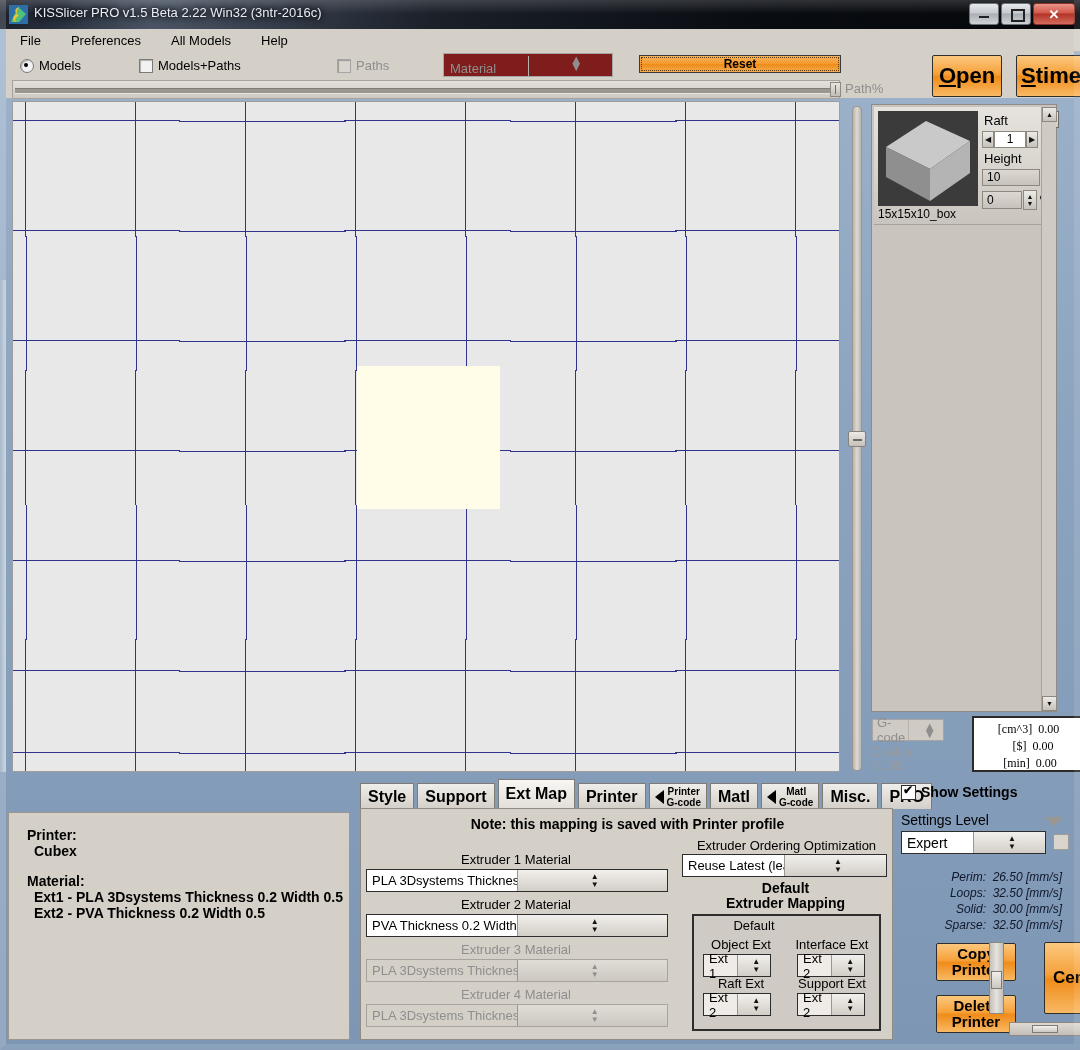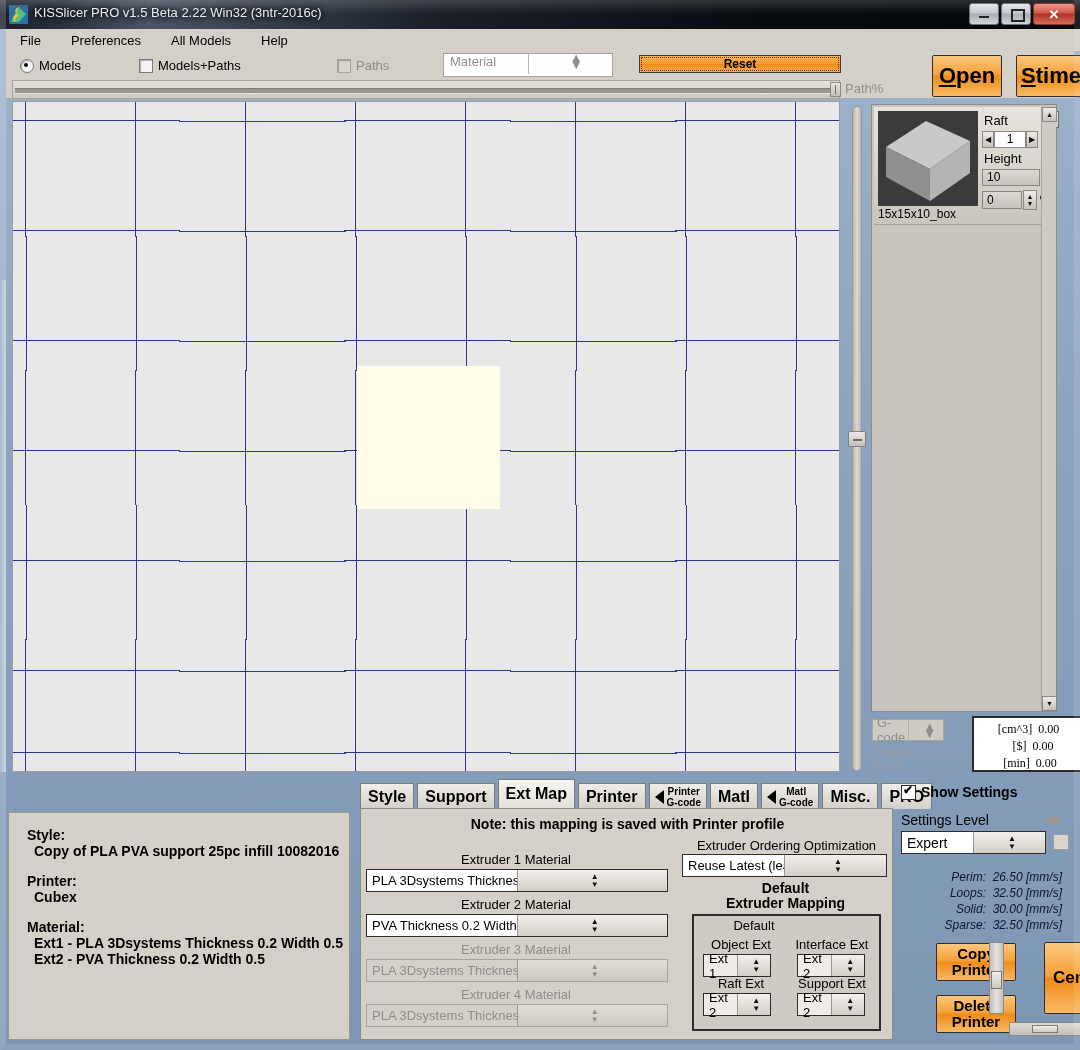--- a/index.html
+++ b/index.html
@@ -46,21 +46,21 @@
   .toolbar{position:absolute;left:6px;top:51px;width:1068px;height:47px;background:#d4d0c8;}
   .chk{position:absolute;display:flex;align-items:center;font-size:13px;color:#000;}
   .chk .box{width:12px;height:12px;border:1px solid #7a7a7a;background:#f2f2f2;
     box-shadow:inset 1px 1px 1px rgba(0,0,0,.28);margin-right:5px;position:relative;}
   .chk .box.radio{border-radius:50%;}
   .chk .box.radio .dot{position:absolute;left:3px;top:3px;width:4px;height:4px;background:#000;border-radius:50%;}
   .chk.disabled{color:#8e8e8e;}
   .chk.disabled .box{background:#d8d5cf;border-color:#a5a5a5;}
 
   .mat-combo{position:absolute;left:443px;top:53px;width:168px;height:22px;
-    border:1px solid #a6a6a6;background:#ffffff;display:flex;align-items:flex-start;}
+    border:1px solid #a6a6a6;background:#7f1d1d;display:flex;align-items:flex-end;}
   .mat-combo span{flex:1;padding-left:6px;font-size:13px;color:#8e8e8e;}
   .mat-combo .spin{width:22px;height:20px;border-left:1px solid #b7b3ac;
     display:flex;flex-direction:column;align-items:center;justify-content:center;color:#8e8e8e;}
   .spin-arrows{font-size:8px;line-height:7px;text-align:center;}
 
   .reset-btn{position:absolute;left:639px;top:55px;width:202px;height:18px;
     background:linear-gradient(to bottom,#f7b35c 0%,#f59a2e 48%,#ed8c18 52%,#f7ad52 100%);
     border:1px solid #3a3a3a;display:flex;align-items:center;justify-content:center;
     font-size:12px;font-weight:bold;color:#000;cursor:pointer;box-sizing:border-box;}
   .reset-btn .inner{position:absolute;left:1px;top:1px;right:1px;bottom:1px;
@@ -573,24 +573,20 @@
     <div class="orange-btn btn-center">
       <span>Center</span>
     </div>
     <div class="hslider">
       <div class="hthumb"></div>
     </div>
   </div>
 
   <div class="infopanel">
     <div class="grp">
-      <div>Style:</div>
-      <div class="val">Copy of PLA PVA support 25pc infill 10082016</div>
-    </div>
-    <div class="grp">
       <div>Printer:</div>
       <div class="val">Cubex</div>
     </div>
     <div class="grp">
       <div>Material:</div>
       <div class="val">Ext1 - PLA 3Dsystems Thickness 0.2 Width 0.5</div>
       <div class="val">Ext2 - PVA Thickness 0.2 Width 0.5</div>
     </div>
   </div>
 

